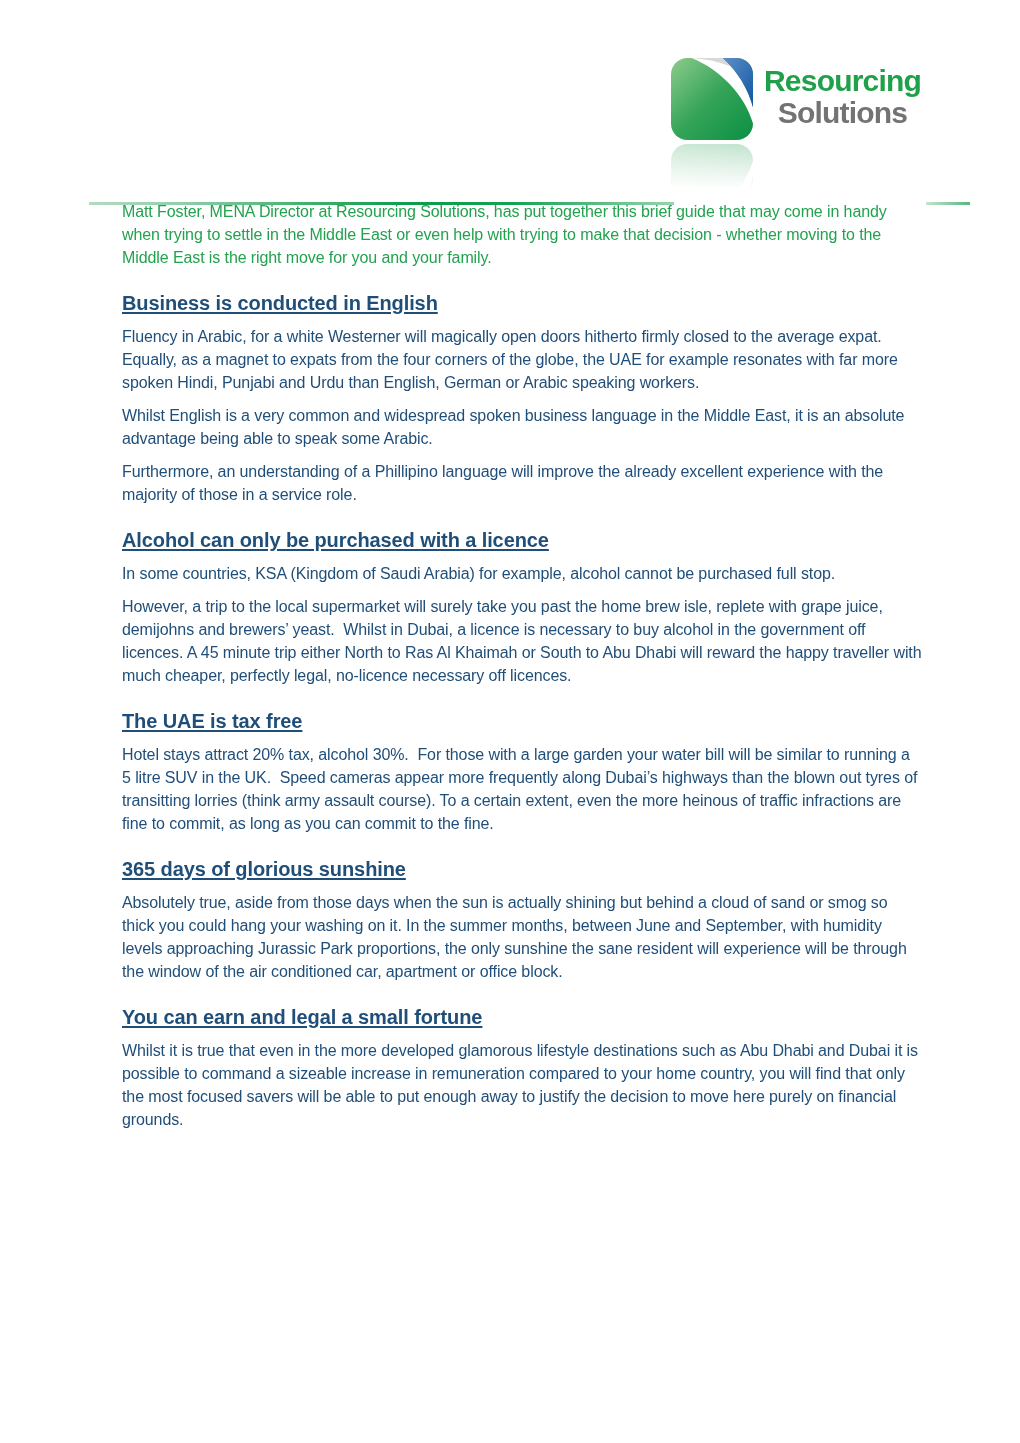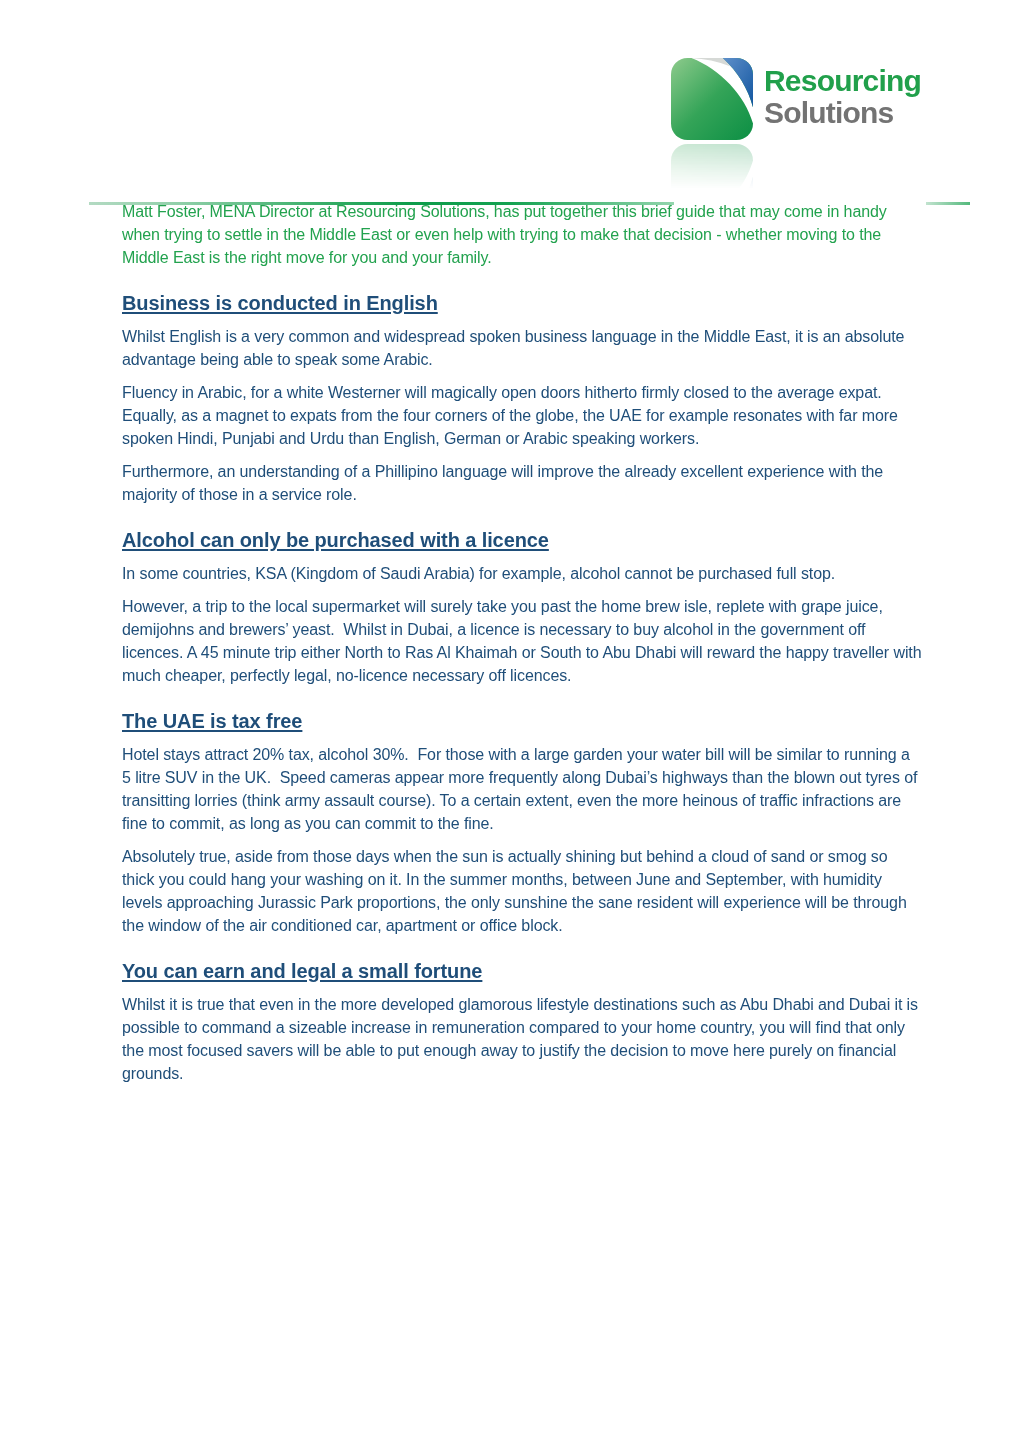--- a/index.html
+++ b/index.html
@@ -12,20 +12,21 @@
     font-family:"Liberation Sans", sans-serif;
   }
 
   
   .logo{
     position:absolute;
     left:671px;
     top:57px;
     display:flex;
     align-items:flex-start;
+    text-align:center;
   }
   .logo-icon-wrap{
     position:relative;
     width:82px;
     height:84px;
     flex:0 0 auto;
   }
   .logo-icon{width:82px;height:84px;display:block;}
   .logo-reflection{
     position:absolute;
@@ -158,37 +159,38 @@
 
   <div class="divider-main"></div>
   <div class="divider-right"></div>
 
   <main class="content">
 
     <p class="intro">Matt Foster, MENA Director at Resourcing Solutions, has put together this brief guide that may come in handy when trying to settle in the Middle East or even help with trying to make that decision - whether moving to the Middle East is the right move for you and your family.</p>
 
     <section>
       <h2>Business is conducted in English</h2>
+      <p>Fluency in Arabic, for a white Westerner will magically open doors hitherto firmly closed to the average expat.  Equally, as a magnet to expats from the four corners of the globe, the UAE for example resonates with far more spoken Hindi, Punjabi and Urdu than English, German or Arabic speaking workers.</p>
       <p>Whilst English is a very common and widespread spoken business language in the Middle East, it is an absolute advantage being able to speak some Arabic.</p>
-      <p>Fluency in Arabic, for a white Westerner will magically open doors hitherto firmly closed to the average expat.  Equally, as a magnet to expats from the four corners of the globe, the UAE for example resonates with far more spoken Hindi, Punjabi and Urdu than English, German or Arabic speaking workers.</p>
       <p>Furthermore, an understanding of a Phillipino language will improve the already excellent experience with the majority of those in a service role.</p>
     </section>
 
     <section>
       <h2>Alcohol can only be purchased with a licence</h2>
       <p>In some countries, KSA (Kingdom of Saudi Arabia) for example, alcohol cannot be purchased full stop.</p>
       <p>However, a trip to the local supermarket will surely take you past the home brew isle, replete with grape juice, demijohns and brewers’ yeast.  Whilst in Dubai, a licence is necessary to buy alcohol in the government off licences. A 45 minute trip either North to Ras Al Khaimah or South to Abu Dhabi will reward the happy traveller with much cheaper, perfectly legal, no-licence necessary off licences.</p>
     </section>
 
     <section>
       <h2>The UAE is tax free</h2>
       <p>Hotel stays attract 20% tax, alcohol 30%.  For those with a large garden your water bill will be similar to running a 5 litre SUV in the UK.  Speed cameras appear more frequently along Dubai’s highways than the blown out tyres of transitting lorries (think army assault course). To a certain extent, even the more heinous of traffic infractions are fine to commit, as long as you can commit to the fine.</p>
     </section>
 
     <section>
+      <h2>365 days of glorious sunshine</h2>
       <p>Absolutely true, aside from those days when the sun is actually shining but behind a cloud of sand or smog so thick you could hang your washing on it. In the summer months, between June and September, with humidity levels approaching Jurassic Park proportions, the only sunshine the sane resident will experience will be through the window of the air conditioned car, apartment or office block.</p>
     </section>
 
     <section>
       <h2>You can earn and legal a small fortune</h2>
       <p>Whilst it is true that even in the more developed glamorous lifestyle destinations such as Abu Dhabi and Dubai it is possible to command a sizeable increase in remuneration compared to your home country, you will find that only the most focused savers will be able to put enough away to justify the decision to move here purely on financial grounds.</p>
     </section>
 
   </main>
 </div>

